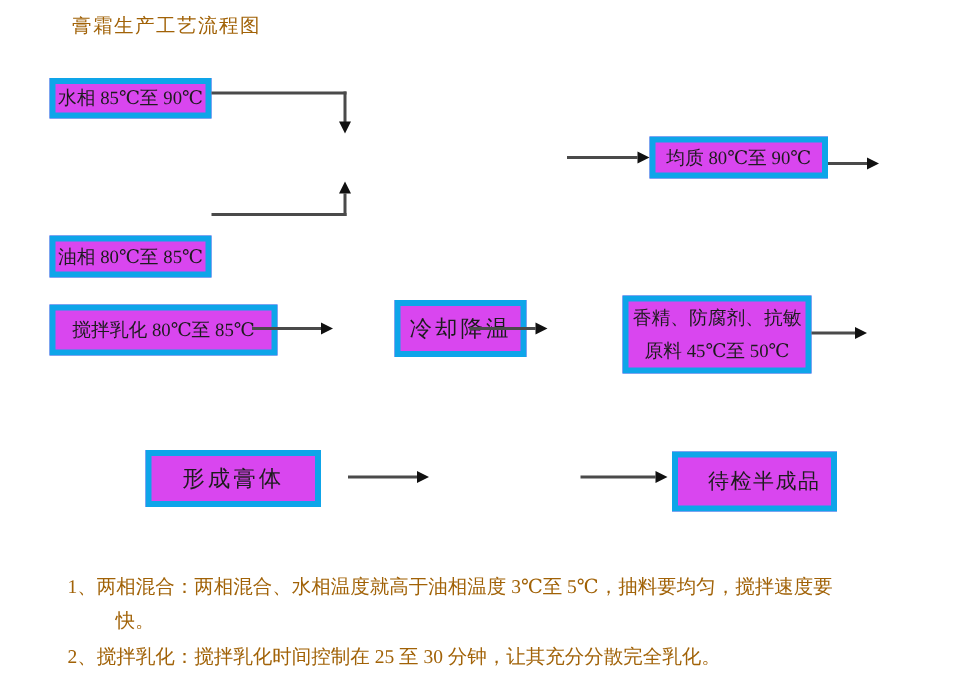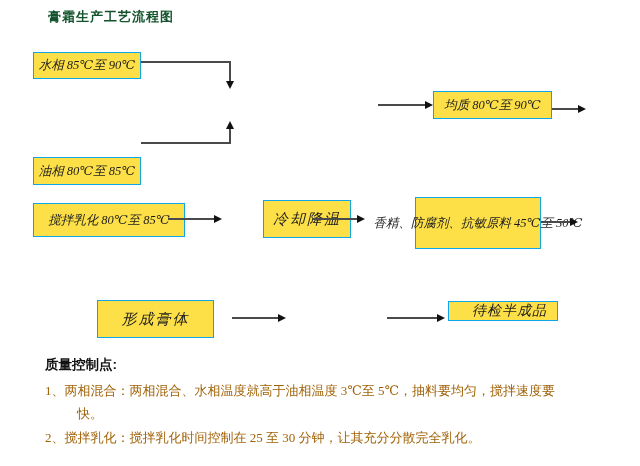--- a/index.html
+++ b/index.html
@@ -7,35 +7,34 @@
     position:relative;
     width:640px;height:466px;
     background:#ffffff;
     overflow:hidden;
     font-family:"Liberation Serif","DejaVu Serif",serif;
     color:#1c1c1c;
   }
   .doc-title{
     position:absolute;left:48px;top:8px;
     font-family:"Liberation Sans","DejaVu Sans",sans-serif;
-    font-weight:bold;font-size:13px;color:#14532d;
+    font-weight:normal;font-size:13px;color:#a16207;
     letter-spacing:1px;
   }
   .box{
     position:absolute;
-    border:1px solid #0ea5e9;
-    background:#fde047;
+    border:4px solid #0ea5e9;
+    background:#d946ef;
     display:flex;align-items:center;justify-content:center;
     box-sizing:border-box;
     white-space:nowrap;
-    font-style:italic;
   }
   .box.small{font-size:12.5px;}
   .box.big{font-size:15px;letter-spacing:2px;}
-  .box.two-line{flex-direction:row;font-size:12.5px;line-height:22px;white-space:nowrap;}
+  .box.two-line{flex-direction:column;font-size:12.5px;line-height:22px;white-space:nowrap;}
   .hline{position:absolute;height:2px;background:#4a4a4a;}
   .vline{position:absolute;width:2px;background:#4a4a4a;}
   .head-right{position:absolute;width:0;height:0;
     border-top:4px solid transparent;border-bottom:4px solid transparent;
     border-left:8px solid #111;}
   .head-down{position:absolute;width:0;height:0;
     border-left:4px solid transparent;border-right:4px solid transparent;
     border-top:8px solid #111;}
   .head-up{position:absolute;width:0;height:0;
     border-left:4px solid transparent;border-right:4px solid transparent;
@@ -86,26 +85,25 @@
   <div class="hline" style="left:168px;top:218px;width:46px;"></div>
   <div class="head-right" style="left:214px;top:215px;"></div>
 
   <div class="hline" style="left:313px;top:218px;width:44px;"></div>
   <div class="head-right" style="left:357px;top:215px;"></div>
 
   <div class="hline" style="left:541px;top:221px;width:29px;"></div>
   <div class="head-right" style="left:570px;top:218px;"></div>
 
   <div class="box big" style="left:97px;top:300px;width:117px;height:38px;">形成膏体</div>
-  <div class="box big" style="left:448px;top:301px;width:110px;height:20px;letter-spacing:1px;font-size:14px;padding-left:13px;">待检半成品</div>
+  <div class="box big" style="left:448px;top:301px;width:110px;height:40px;letter-spacing:1px;font-size:14px;padding-left:13px;">待检半成品</div>
 
   <div class="hline" style="left:232px;top:317px;width:46px;"></div>
   <div class="head-right" style="left:278px;top:314px;"></div>
 
   <div class="hline" style="left:387px;top:317px;width:50px;"></div>
   <div class="head-right" style="left:437px;top:314px;"></div>
 
-  <div class="notes-heading">质量控制点:</div>
   <div class="note-line" style="left:45px;top:382px;">1、两相混合：两相混合、水相温度就高于油相温度 3℃至 5℃，抽料要均匀，搅拌速度要</div>
   <div class="note-line" style="left:77px;top:405px;">快。</div>
   <div class="note-line" style="left:45px;top:429px;">2、搅拌乳化：搅拌乳化时间控制在 25 至 30 分钟，让其充分分散完全乳化。</div>
 
 </div>
 
 </body></html>

